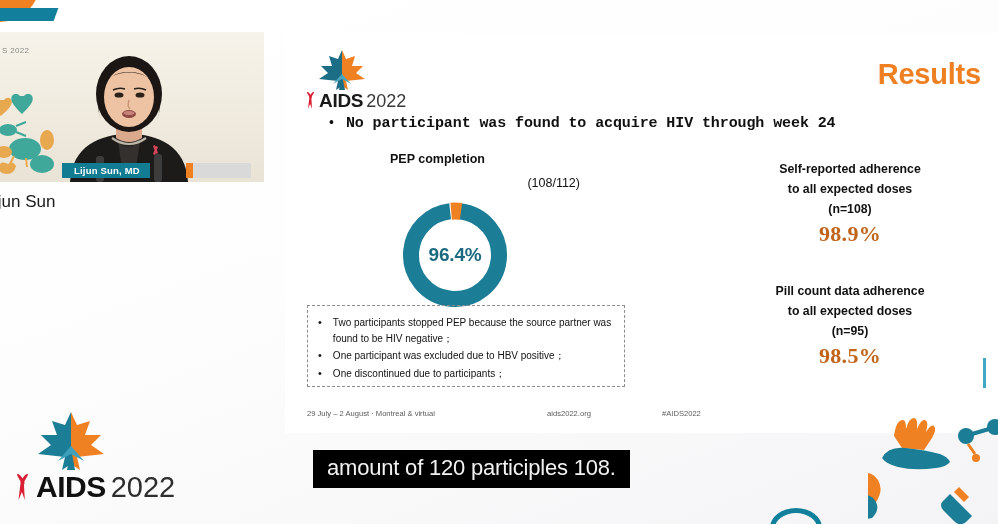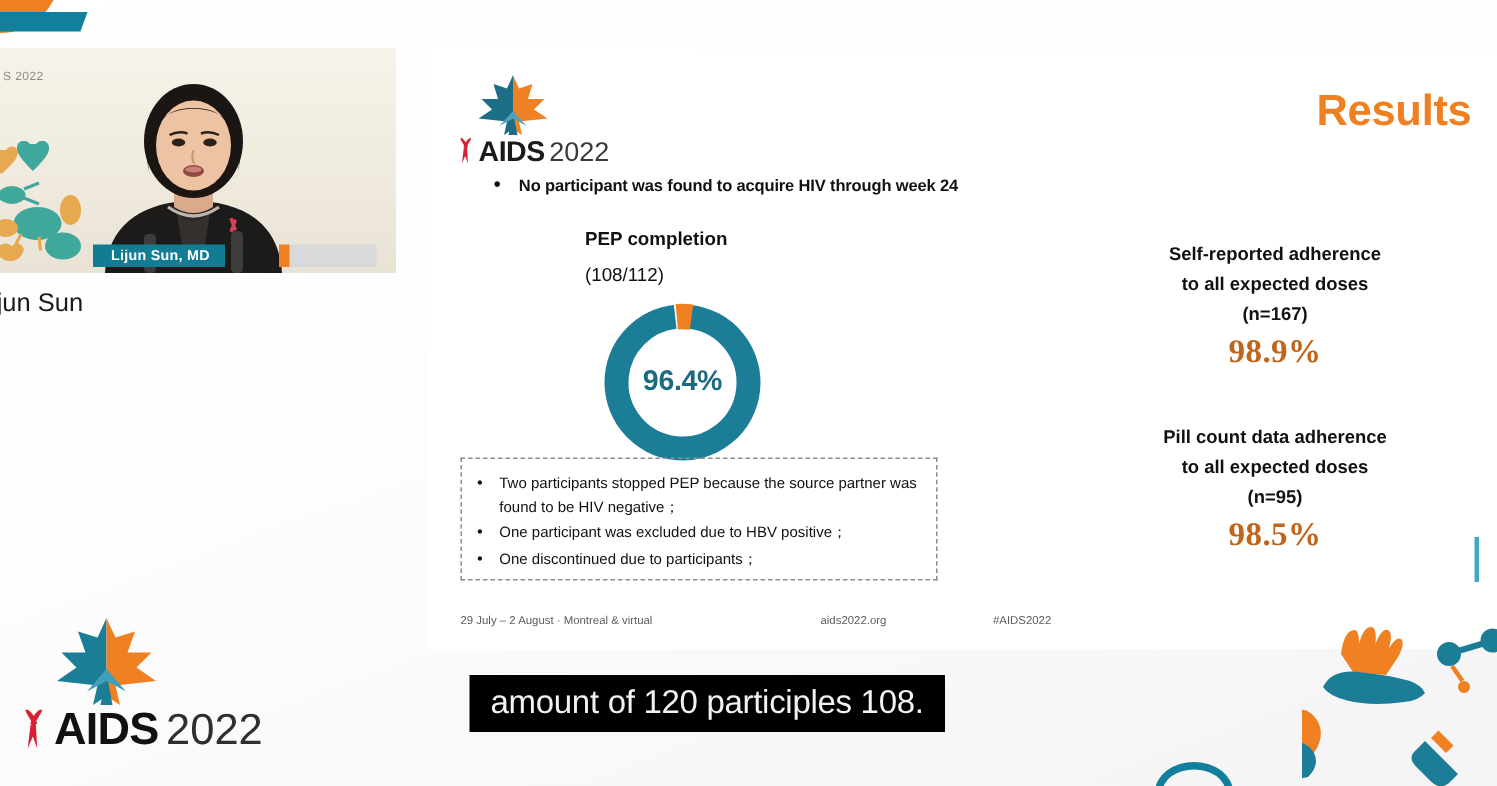--- a/index.html
+++ b/index.html
@@ -100,30 +100,30 @@
     letter-spacing: -.2px;
     margin-left: 20px;
   }
 
   
   .main-bullet {
     position: absolute; left: 44px; top: 82px;
     display: flex; align-items: baseline; gap: 12px;
   }
   .main-bullet .dot { font-size: 14px; color: #111; line-height: 1; }
-  .main-bullet .txt { font-size: 11px; font-weight: bold; color: #111; letter-spacing: -.1px; }
+  .main-bullet .txt { font-size: 15px; font-weight: bold; color: #111; letter-spacing: -.1px; font-family: Liberation Mono, monospace; }
 
   
   .pep-title {
     position: absolute; left: 105px; top: 119px; width: 190px;
     font-size: 12.5px; font-weight: bold; color: #111;
   }
   .pep-sub {
     position: absolute; left: 105px; top: 143px; width: 190px;
-    text-align: left; font-size: 12.5px; font-weight: 400; color: #111;
+    text-align: right; font-size: 12.5px; font-weight: 400; color: #111;
   }
 
   
   .donut-wrap { position: absolute; left: 111px; top: 163px; width: 118px; height: 118px; }
   .donut-pct {
     position: absolute; inset: 0; display: flex;
     align-items: center; justify-content: center;
     font-size: 19px; font-weight: bold; color: #1b6a80;
     letter-spacing: -.2px;
   }
@@ -314,21 +314,21 @@
       </div>
       <div class="note-row">
         <span class="d">•</span>
         <span class="t">One discontinued due to participants；</span>
       </div>
     </div>
 
     <div class="stat-block stat-1">
       <div class="stat-line">Self-reported adherence</div>
       <div class="stat-line">to all expected doses</div>
-      <div class="stat-n">(n=167)</div>
+      <div class="stat-n">(n=108)</div>
       <div class="stat-val">98.9%</div>
     </div>
 
     <div class="stat-block stat-2">
       <div class="stat-line">Pill count data adherence</div>
       <div class="stat-line">to all expected doses</div>
       <div class="stat-n">(n=95)</div>
       <div class="stat-val">98.5%</div>
     </div>
 

